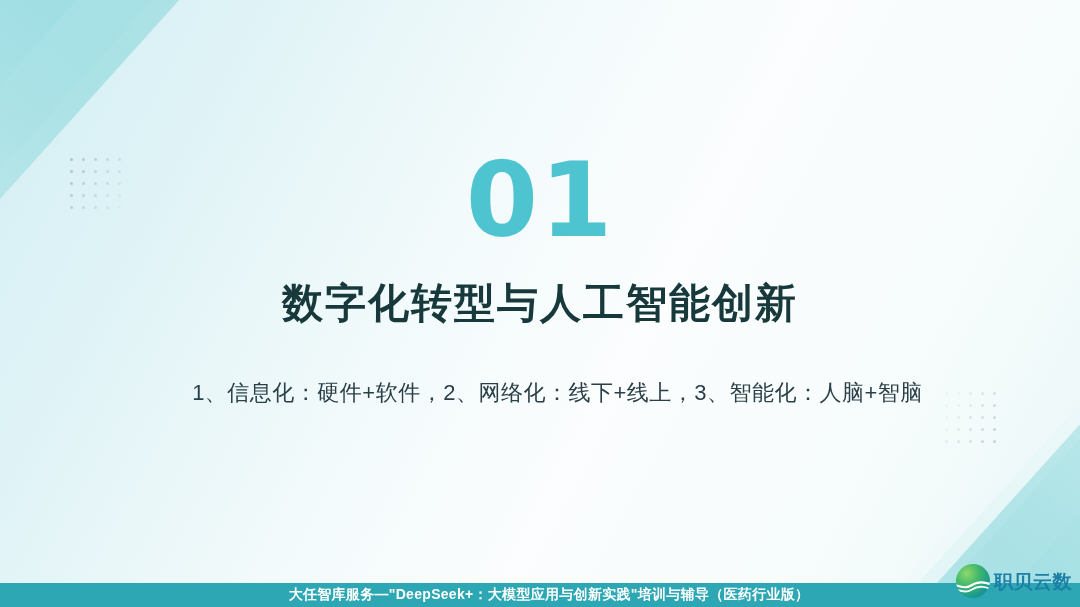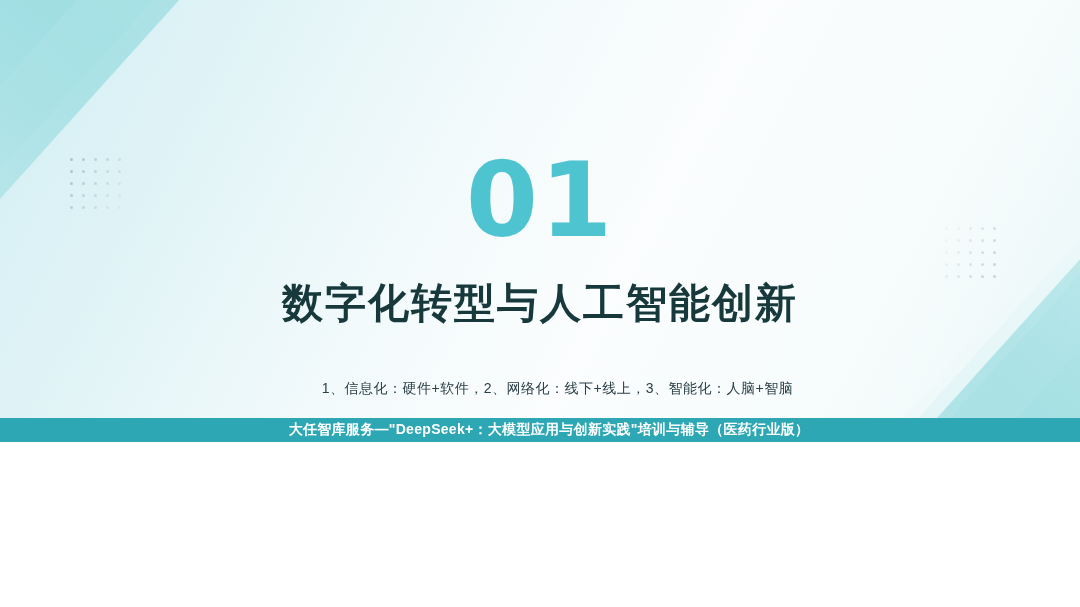--- a/index.html
+++ b/index.html
@@ -3,21 +3,21 @@
 <meta charset="utf-8">
 <style>
   html, body {
     margin: 0;
     padding: 0;
     background: #ffffff;
   }
   .slide {
     position: relative;
     width: 1080px;
-    height: 442px;
+    height: 607px;
     overflow: hidden;
     font-family: "Liberation Sans", "DejaVu Sans", sans-serif;
     background: linear-gradient(118deg, #d3eef4 0%, #dff3f6 18%, #f2fafb 40%, #fbfdfe 58%, #f7fcfc 78%, #eaf7f8 100%);
   }
 
   
   .band {
     position: absolute;
     transform-origin: center;
     pointer-events: none;
@@ -149,21 +149,21 @@
     font-weight: 700;
     color: #17393b;
     letter-spacing: 2px;
     line-height: 1.12;
   }
   .section-subtitle {
     position: absolute;
     left: 0;
     right: 0;
     top: 379px;
-    font-size: 14px;
+    font-size: 22px;
     font-weight: 400;
     color: #2a3f47;
     letter-spacing: 0.5px;
     line-height: 1.3;
     padding-left: 35px;
   }
 
   
   .footer-bar {
     position: absolute;
@@ -290,14 +290,23 @@
   <div class="content">
     <div class="section-number">01</div>
     <div class="section-title">数字化转型与人工智能创新</div>
     <div class="section-subtitle">1、信息化：硬件+软件，2、网络化：线下+线上，3、智能化：人脑+智脑</div>
   </div>
 
   <div class="footer-bar">
     <div class="footer-text">大任智库服务—"DeepSeek+：大模型应用与创新实践"培训与辅导（医药行业版）</div>
   </div>
 
+  <div class="brand-logo">
+    <div class="brand-mark">
+      <svg class="wave" viewBox="0 0 46 16" preserveAspectRatio="none" aria-hidden="true">
+        <path d="M-2 8 C 6 2, 12 12, 20 7 S 34 2, 48 8" stroke="#ffffff" stroke-width="2.2" fill="none" stroke-linecap="round"></path>
+        <path d="M-2 13 C 7 7, 13 16, 21 11 S 35 7, 48 13" stroke="#ffffff" stroke-width="2" fill="none" stroke-linecap="round" opacity="0.92"></path>
+      </svg>
+    </div>
+    <div class="brand-name">职贝云数</div>
+  </div>
 
 </div>
 
 </body></html>

